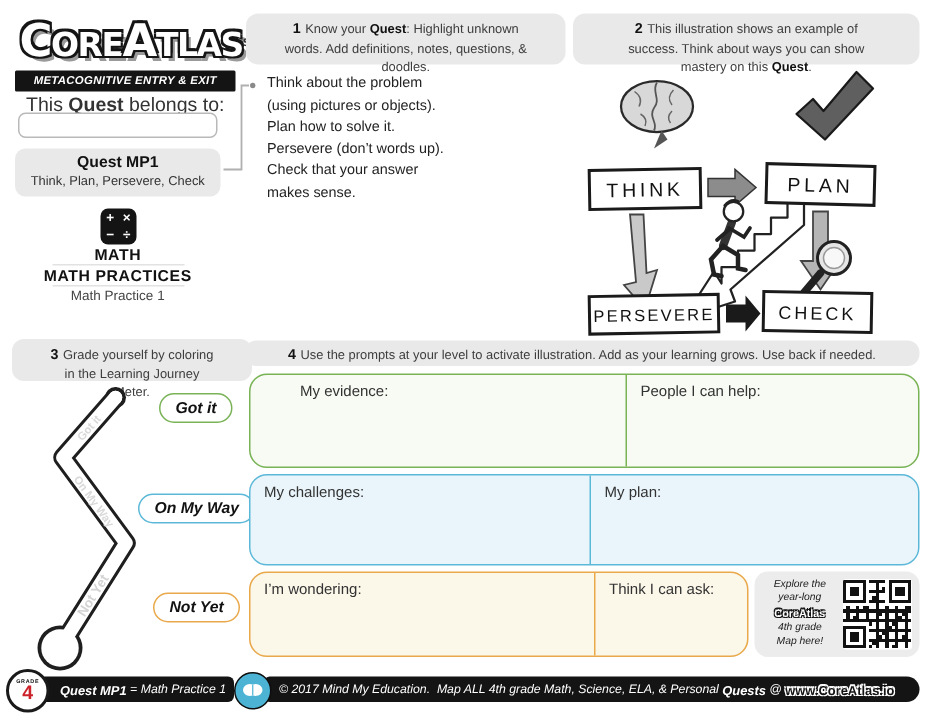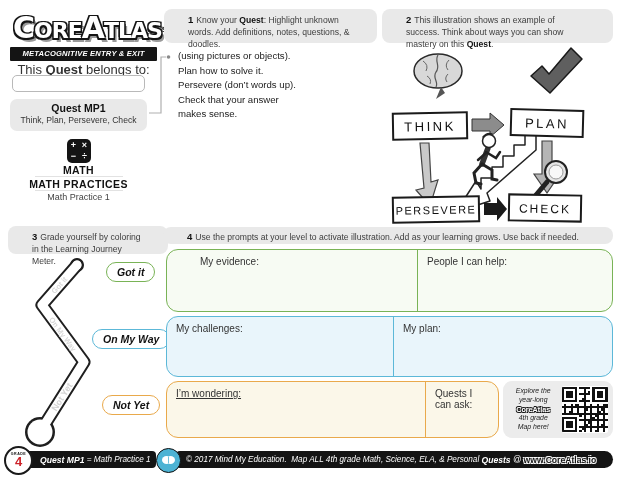--- a/index.html
+++ b/index.html
@@ -26,21 +26,21 @@
   .quest-box .t{font-weight:bold;font-size:10.5px;color:#111;}
   .quest-box .s{font-size:8.6px;color:#333;margin-top:1px;}
   .math-icon{background:#141414;border-radius:5px;display:grid;grid-template-columns:1fr 1fr;
           color:#fff;font-weight:bold;font-size:9px;text-align:center;line-height:10px;padding:1px;}
   .subj{font-weight:bold;font-size:10.5px;text-align:center;color:#111;letter-spacing:0.4px;}
   .subj2{font-size:9px;text-align:center;color:#444;}
   .rule{height:1px;background:#e2e2e2;}
 
   
   .hdr{background:#e9e9e9;border-radius:8px;font-size:8.6px;color:#3d3d3d;line-height:1.4;
-       padding:4px 24px;box-sizing:border-box;}
+       padding:4px 24px;box-sizing:border-box;text-align:center;}
   .hdr b{color:#111;}
   .hdr .num{font-weight:bold;color:#111;font-size:9.5px;margin-right:3px;}
 
   .s1-body{font-size:9.6px;line-height:14.6px;color:#222;}
   .s1-body span{display:block;}
 
   
   .pill{position:absolute;background:#fff;border-radius:12px;font-size:10.5px;font-weight:bold;
         font-style:italic;color:#111;padding:3px 10px;white-space:nowrap;}
   .pill-green{border:1.6px solid #79b356;}
@@ -123,20 +123,21 @@
     <text x="62" y="150" font-size="9" font-weight="bold" fill="#d4d4d4" text-anchor="middle" transform="rotate(-58 62 147)">Not Yet</text>
   </svg>
 
   <div class="pill pill-green" style="left:106px;top:262px;">Got it</div>
   <div class="pill pill-blue" style="left:92px;top:329px;">On My Way</div>
   <div class="pill pill-orange" style="left:102px;top:395px;">Not Yet</div>
 
   <div class="abs hdr" style="left:164px;top:9px;width:213px;height:34px;"><span class="num">1</span><span>Know your </span><b>Quest</b><span>: Highlight unknown words. Add definitions, notes, questions, &amp; doodles.</span></div>
 
   <div class="abs s1-body" style="left:178px;top:49px;width:200px;">
+    <span>Think about the problem</span>
     <span>(using pictures or objects).</span>
     <span>Plan how to solve it.</span>
     <span>Persevere (don’t words up).</span>
     <span>Check that your answer</span>
     <span>makes sense.</span>
   </div>
 
   <svg class="abs" style="left:0;top:0;pointer-events:none;" width="621" height="480">
     <path d="M149,113 H161 V57 H166" fill="none" stroke="#b0b0b0" stroke-width="1.2"></path>
     <circle cx="168.5" cy="57" r="1.8" fill="#8a8a8a"></circle>
@@ -208,22 +209,22 @@
     <div class="cell l" style="width:227px;">My evidence:</div>
     <div class="cell" style="flex:1;">People I can help:</div>
   </div>
 
   <div class="pbox pbox-blue" style="left:166px;top:316px;width:447px;height:61px;">
     <div class="cell l" style="width:227px;">My challenges:</div>
     <div class="cell" style="flex:1;">My plan:</div>
   </div>
 
   <div class="pbox pbox-orange" style="left:166px;top:381px;width:333px;height:57px;">
-    <div class="cell l" style="width:259px;text-decoration:underline;">I’m wondering:</div>
-    <div class="cell" style="flex:1;">Quests I can ask:</div>
+    <div class="cell l" style="width:230px;">I’m wondering:</div>
+    <div class="cell" style="flex:1;">Think I can ask:</div>
   </div>
 
   <div class="abs qrbox" style="left:503px;top:381px;width:110px;height:57px;">
     <div class="qrtext">
       <span>Explore the</span><br>
       <span>year-long</span><br>
       <span class="mini-logo">CoreAtlas</span><br>
       <span>4th grade</span><br>
       <span>Map here!</span>
     </div>

